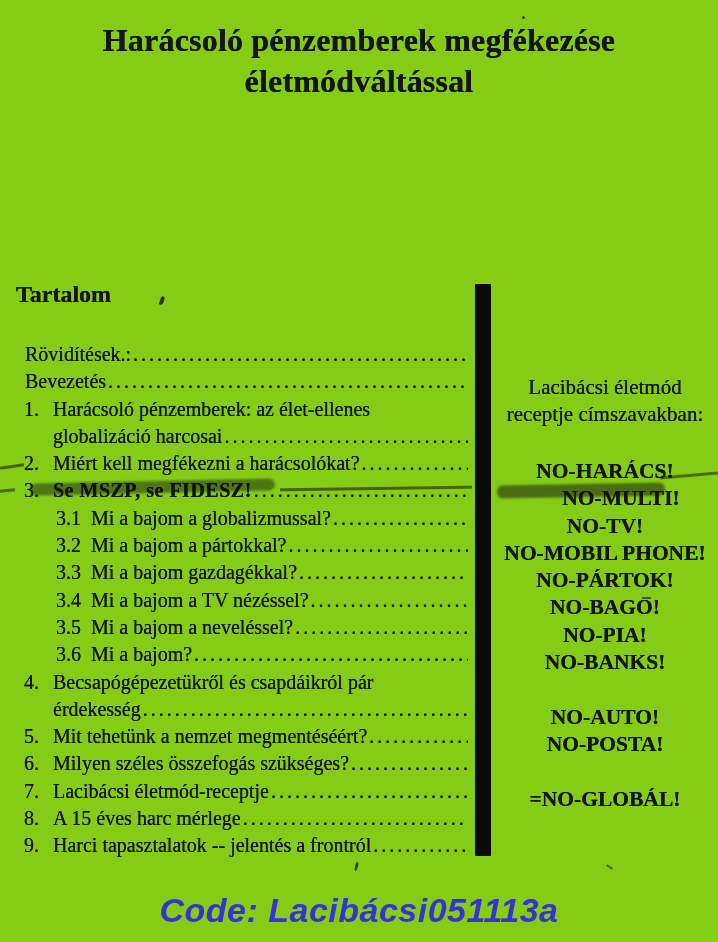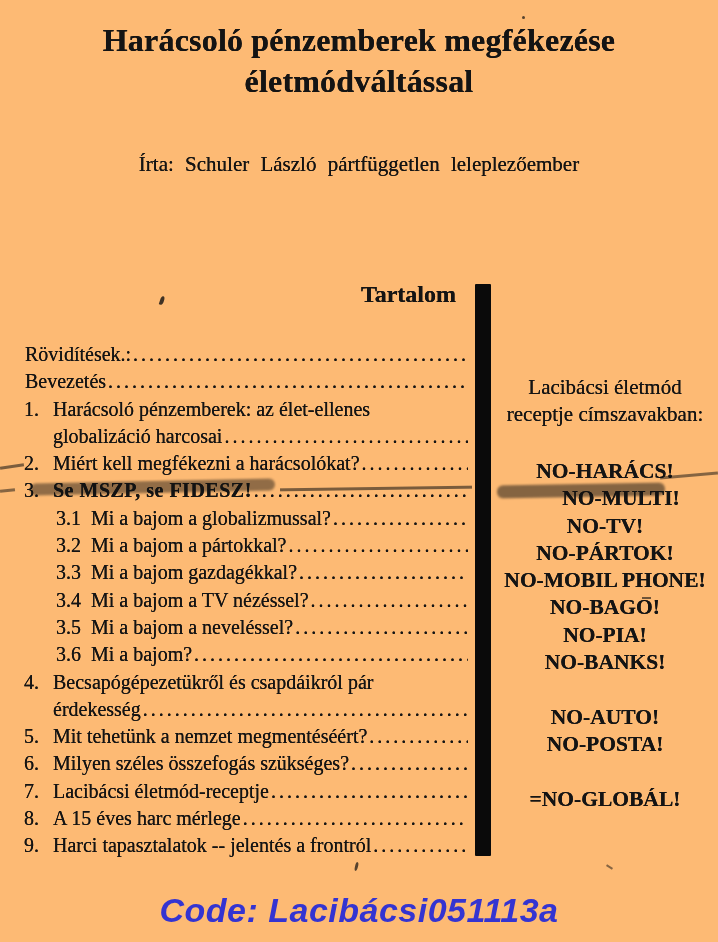--- a/index.html
+++ b/index.html
@@ -1,38 +1,38 @@
 <!DOCTYPE html>
 <html><head>
 <meta charset="utf-8">
 <style>
   html,body{margin:0;padding:0;background:#e8e8e8;}
   .page{
-    position:relative; width:718px; height:942px; background:#fdba74;
+    position:relative; width:718px; height:942px; background:#84cc16;
     overflow:hidden; margin:0 auto;
     font-family:"Liberation Serif","DejaVu Serif",serif;
     color:#141414;
   }
   .ink{ text-shadow:0 0 .5px currentColor; }
 
   
   .doc-title{
     position:absolute; top:20px; left:0; width:100%;
     text-align:center; font-size:32px; line-height:41px; font-weight:600;
     letter-spacing:.2px; margin:0;
   }
   .byline{
     position:absolute; top:152px; left:0; width:100%;
     text-align:center; font-size:21px; word-spacing:6px;
   }
 
   
   .toc-heading{
-    position:absolute; top:281px; left:4px; width:452px;
-    text-align:right; font-weight:bold; font-size:24px; margin:0;
+    position:absolute; top:281px; left:16px; width:452px;
+    text-align:left; font-weight:bold; font-size:24px; margin:0;
   }
   .toc-list{
     position:absolute; top:341px; left:16px; width:452px;
     font-size:20px; line-height:27.3px;
   }
   .toc-row{ display:flex; align-items:baseline; white-space:nowrap; }
   .toc-row .num{ flex:0 0 auto; display:inline-block; margin-left:8px; width:29px; }
   .toc-row.sub .num{ margin-left:40px; width:35px; }
   .toc-row.plain{ padding-left:9px; }
   .toc-row.cont{ padding-left:37px; }
@@ -90,21 +90,20 @@
 </head>
 <body>
 
 <div class="page" style="color: rgb(20, 20, 20);">
 
   <h1 class="doc-title ink">
     <span>Harácsoló pénzemberek megfékezése</span><br>
     <span>életmódváltással</span>
   </h1>
 
-  <div class="byline ink">Írta: Schuler László pártfüggetlen leleplezőember</div>
 
   <h2 class="toc-heading ink">Tartalom</h2>
 
   <div class="toc-list ink" id="toc-list">
       <div class="toc-row plain">
         <span class="txt">Rövidítések.:</span>
         <span class="leader"></span>
       </div>
       <div class="toc-row plain">
         <span class="txt">Bevezetés</span>
@@ -197,22 +196,22 @@
 
   <div class="recipe-col">
     <h3 class="recipe-heading ink">
       <span>Lacibácsi életmód</span><br>
       <span>receptje címszavakban:</span>
     </h3>
     <div class="slogan-list ink" id="slogan-list">
         <div class="slogan">NO-HARÁCS!</div>
         <div class="slogan smudged">NO-MULTI!</div>
         <div class="slogan">NO-TV!</div>
+        <div class="slogan">NO-MOBIL PHONE!</div>
         <div class="slogan">NO-PÁRTOK!</div>
-        <div class="slogan">NO-MOBIL PHONE!</div>
         <div class="slogan">NO-BAGO!</div>
         <div class="slogan">NO-PIA!</div>
         <div class="slogan">NO-BANKS!</div>
         <div class="slogan-spacer"></div>
         <div class="slogan">NO-AUTO!</div>
         <div class="slogan">NO-POSTA!</div>
         <div class="slogan-spacer"></div>
         <div class="slogan">=NO-GLOBÁL!</div>
       </div>
   </div>

